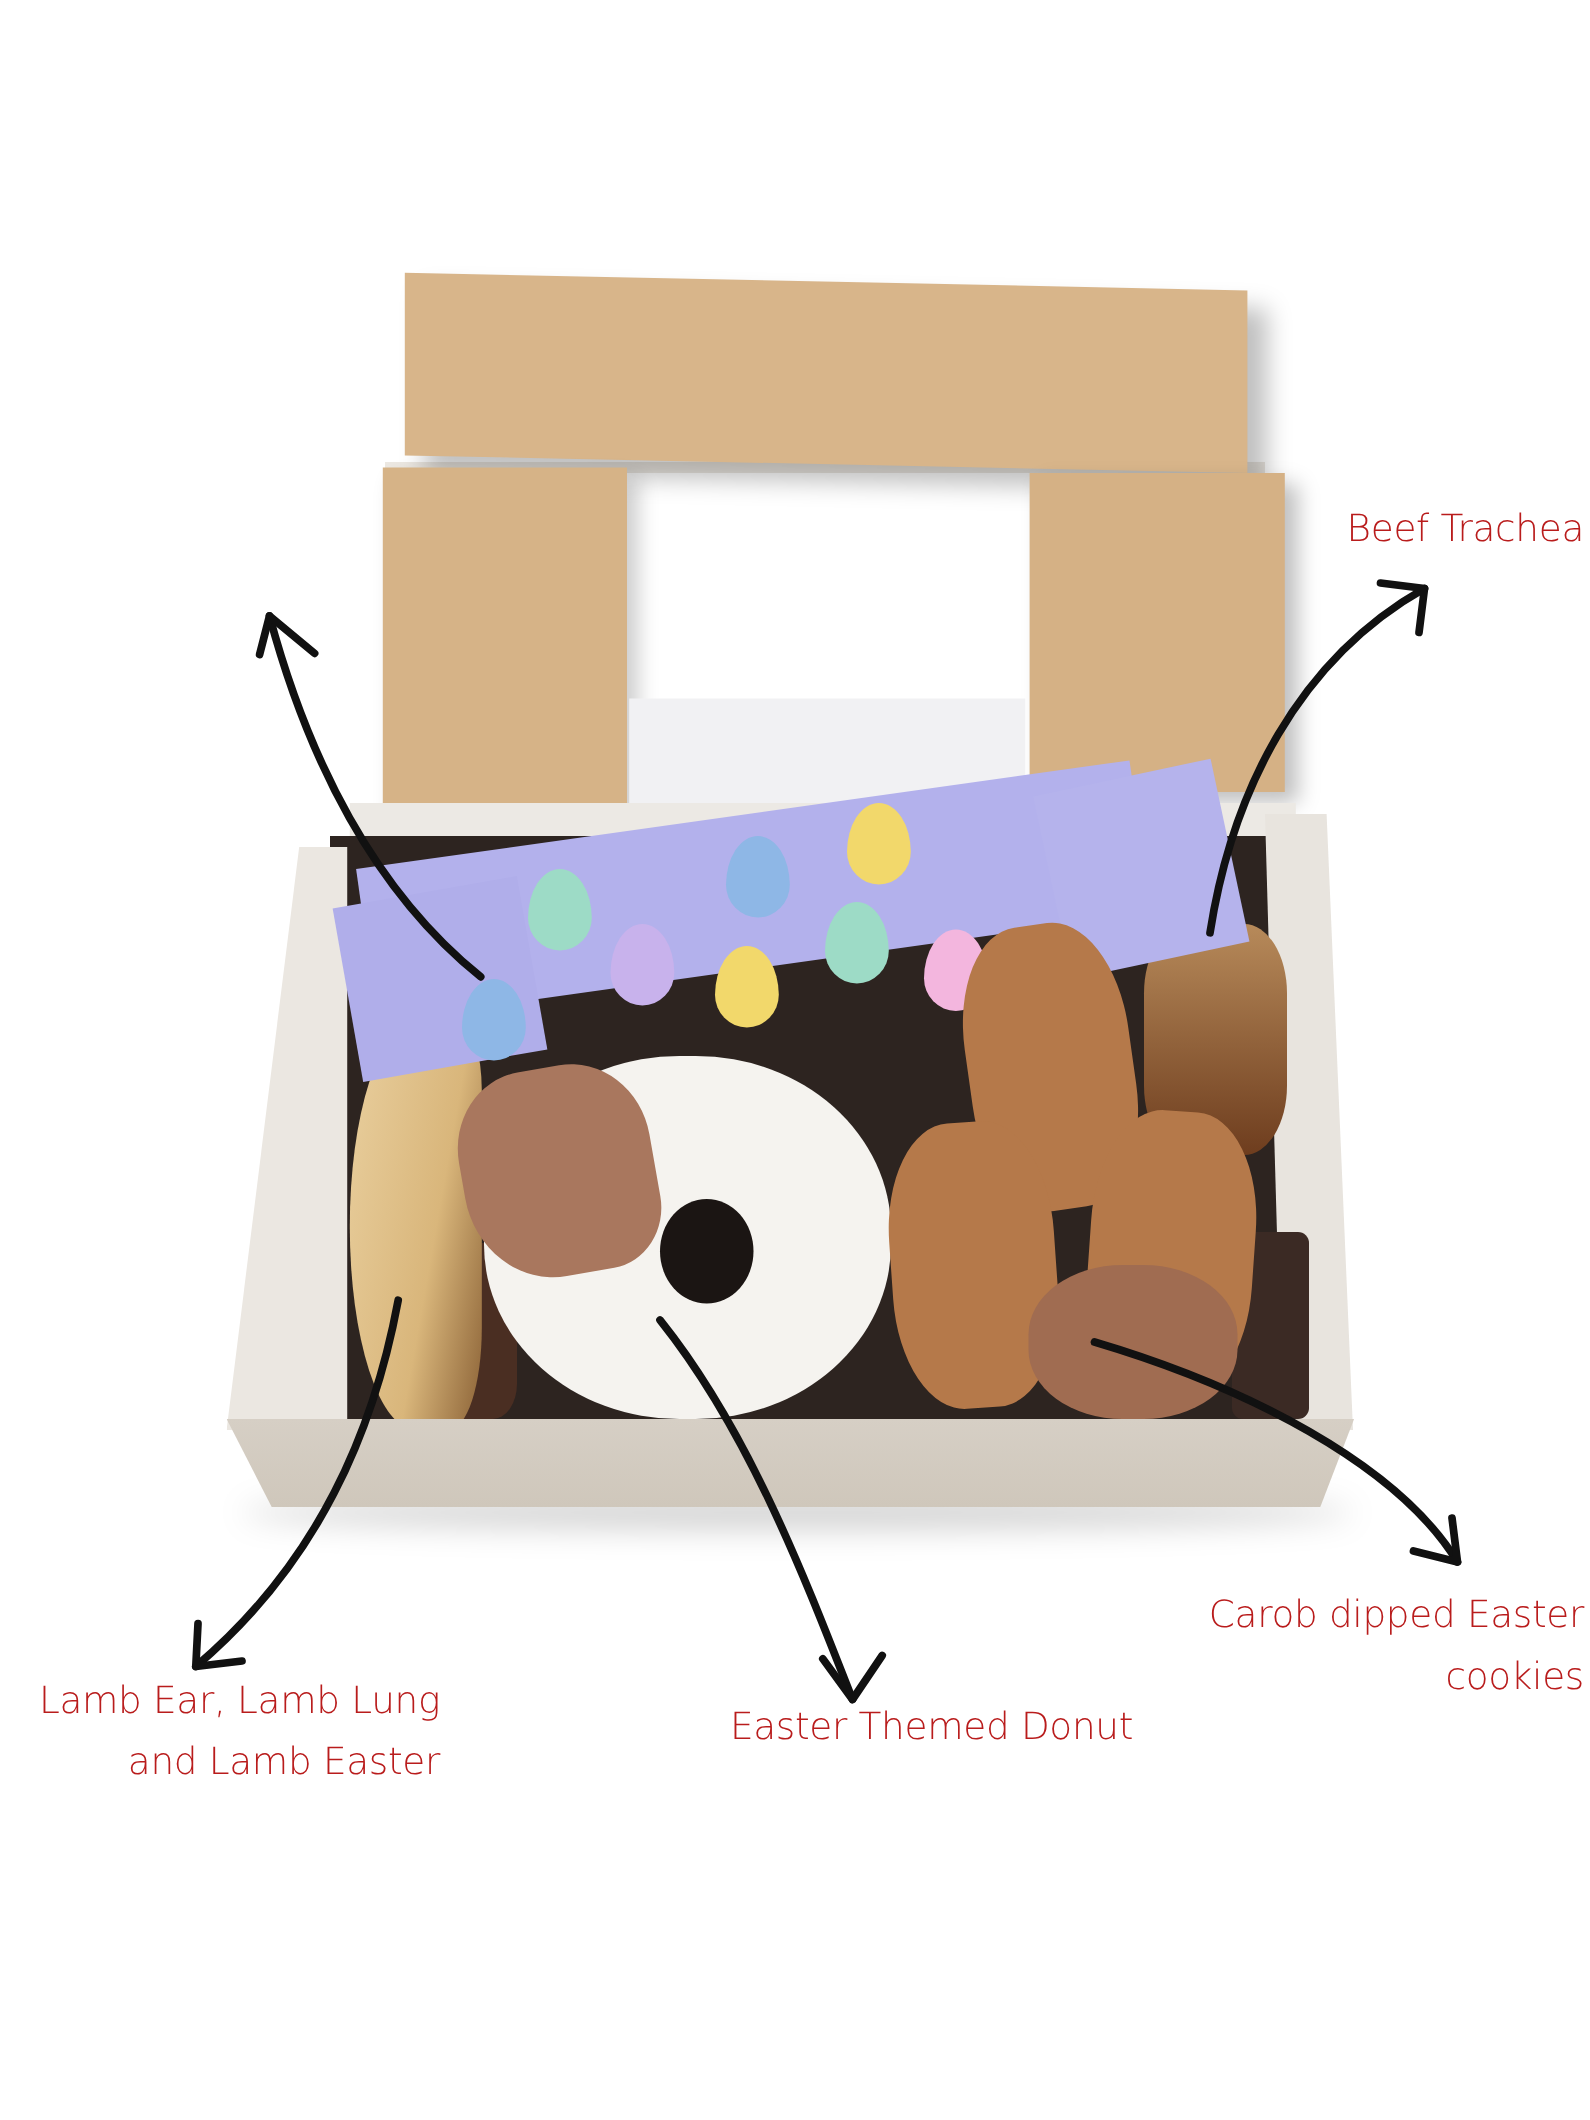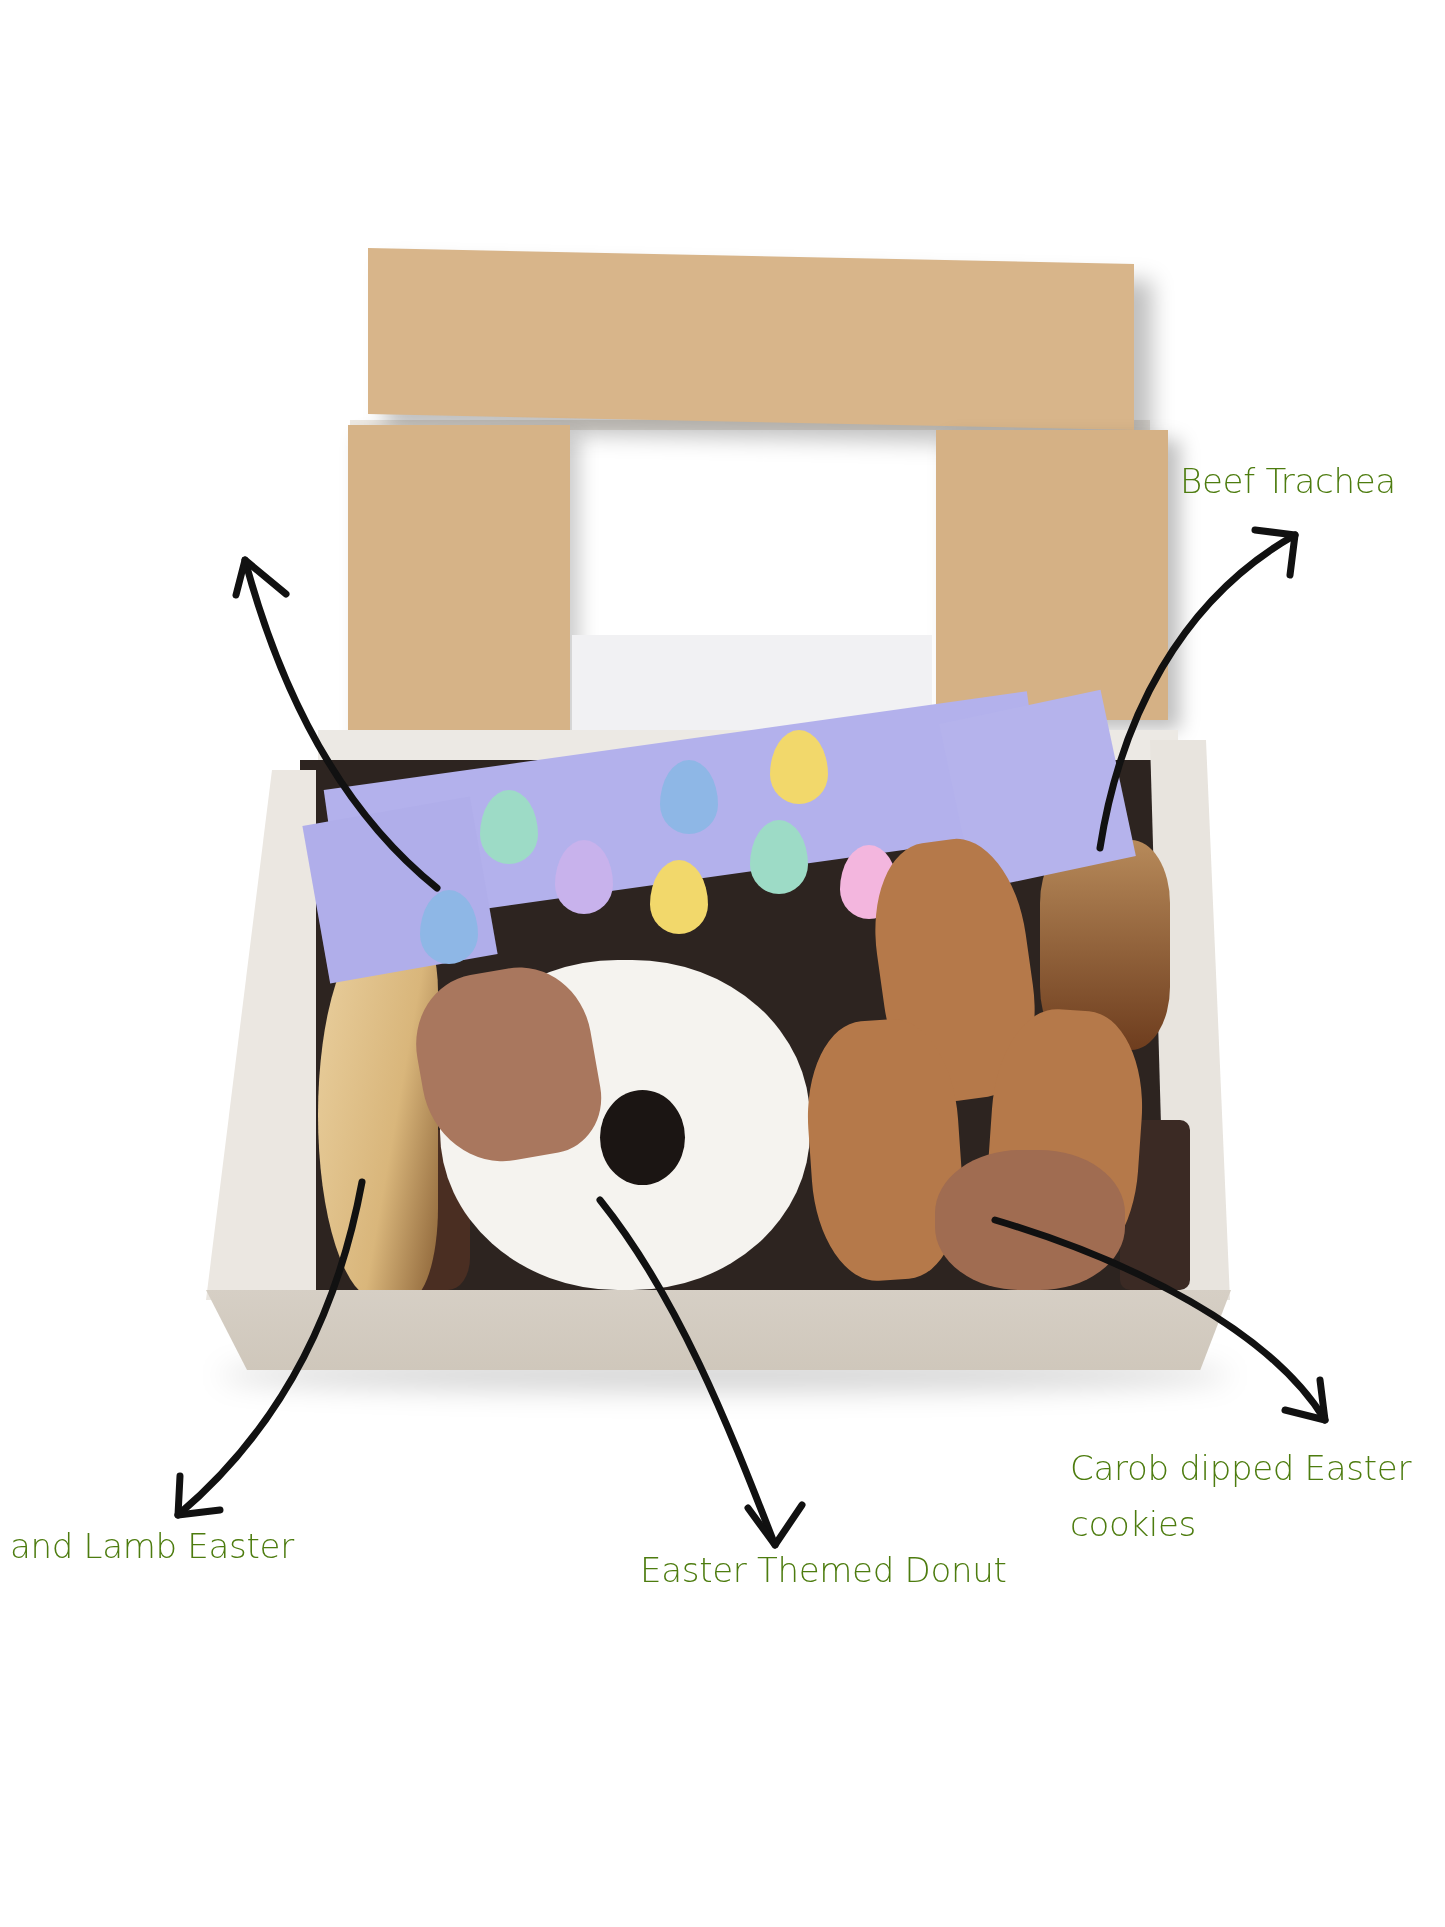--- a/index.html
+++ b/index.html
@@ -1,18 +1,18 @@
 <!DOCTYPE html>
 <html><head>
 <meta charset="utf-8">
 <style>
   html,body{margin:0;padding:0;background:#ffffff;}
   body{width:1445px;height:1927px;position:relative;overflow:hidden;font-family:"DejaVu Sans","Liberation Sans",sans-serif;}
   .stage{position:absolute;left:0;top:0;width:1445px;height:1927px;}
-  .label{position:absolute;color:#4d7c0f;font-size:34px;line-height:56px;text-align:left;font-weight:300;letter-spacing:-0.3px;}
+  .label{position:absolute;color:#b91c1c;font-size:34px;line-height:56px;text-align:right;font-weight:300;letter-spacing:-0.3px;}
   
   .lid-top{position:absolute;left:368px;top:256px;width:766px;height:166px;background:#d8b58a;transform:skewY(1.2deg);box-shadow:18px 16px 22px rgba(0,0,0,.25);}
   .lid-left{position:absolute;left:348px;top:425px;width:222px;height:325px;background:#d6b387;box-shadow:10px 10px 18px rgba(0,0,0,.2);}
   .lid-right{position:absolute;left:936px;top:430px;width:232px;height:290px;background:#d5b185;box-shadow:12px 10px 18px rgba(0,0,0,.25);}
   .lid-fold{position:absolute;left:350px;top:420px;width:800px;height:10px;background:#ece8e2;}
   .window-inner{position:absolute;left:572px;top:635px;width:360px;height:110px;background:#f1f1f3;}
   
   .box-back{position:absolute;left:318px;top:730px;width:860px;height:270px;background:#ece9e4;}
   .box-inner{position:absolute;left:300px;top:760px;width:890px;height:540px;background:#2d2420;}
   .box-front{position:absolute;left:206px;top:1290px;width:1025px;height:80px;background:linear-gradient(#d6cfc5,#cfc7bb);clip-path:polygon(0 0,100% 0,97% 100%,4% 100%);box-shadow:0 20px 30px rgba(0,0,0,.3);}
@@ -92,20 +92,21 @@
       <path d="M180 1476 L178 1515 L220 1510"></path>
       <path d="M600 1200 C 680 1300, 730 1430, 775 1545"></path>
       <path d="M748 1508 L775 1545 L802 1505"></path>
       <path d="M995 1220 C 1130 1260, 1270 1330, 1325 1420"></path>
       <path d="M1320 1380 L1325 1420 L1285 1410"></path>
     </g>
   </svg>
 
   <div class="label" style="left:1180px;top:453px;width:260px;">Beef Trachea</div>
   <div class="label" style="left:10px;top:1518px;width:390px;">
+    <div>Lamb Ear, Lamb Lung</div>
     <div>and Lamb Easter</div>
   </div>
   <div class="label" style="left:640px;top:1542px;width:390px;">Easter Themed Donut</div>
   <div class="label" style="left:1070px;top:1440px;width:370px;">
     <div>Carob dipped Easter</div>
     <div>cookies</div>
   </div>
 </div>
 
 </body></html>

